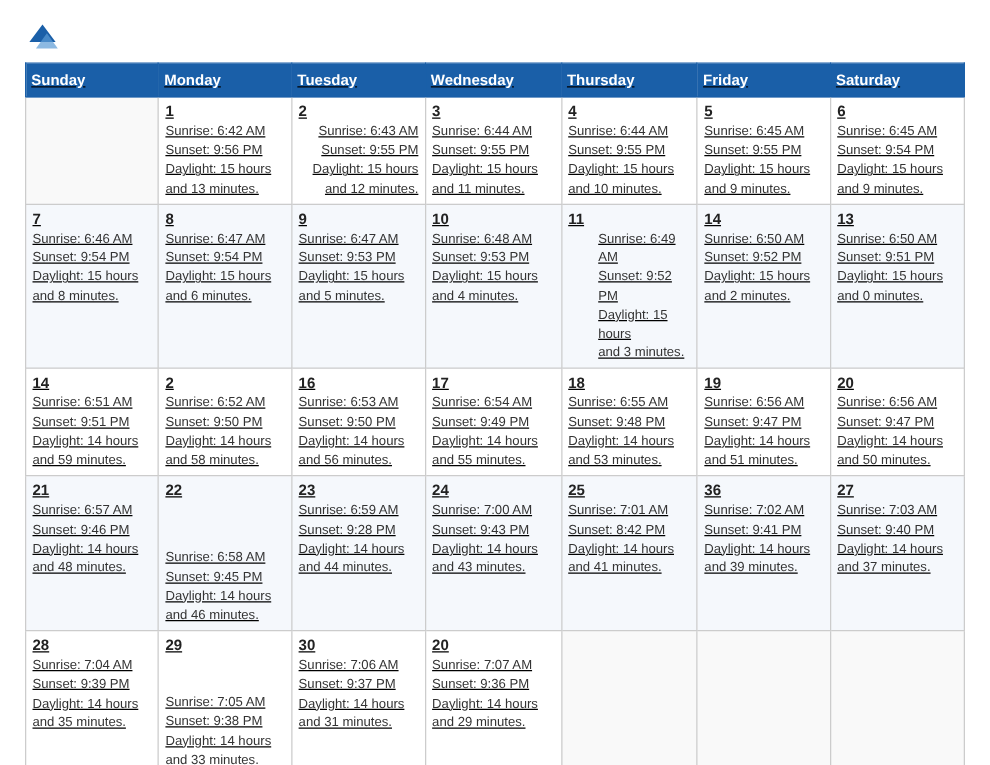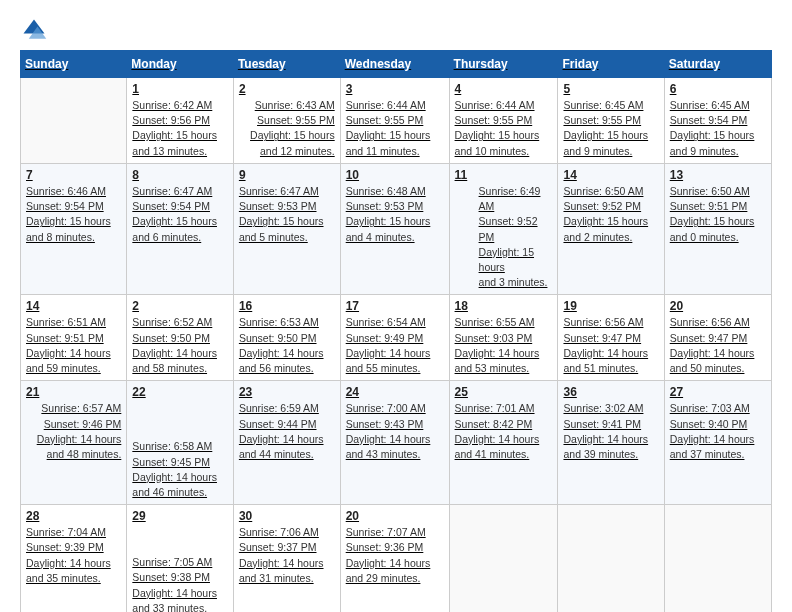--- a/index.html
+++ b/index.html
@@ -251,21 +251,21 @@
           <td>
             <span class="day-num">17</span>
             <div class="day-info" style="white-space: pre-line;">Sunrise: 6:54 AM
 Sunset: 9:49 PM
 Daylight: 14 hours
 and 55 minutes.</div>
           </td>
           <td>
             <span class="day-num">18</span>
             <div class="day-info" style="white-space: pre-line;">Sunrise: 6:55 AM
-Sunset: 9:03 PM
+Sunset: 9:48 PM
 Daylight: 14 hours
 and 53 minutes.</div>
           </td>
           <td>
             <span class="day-num">19</span>
             <div class="day-info" style="white-space: pre-line;">Sunrise: 6:56 AM
 Sunset: 9:47 PM
 Daylight: 14 hours
 and 51 minutes.</div>
           </td>
@@ -273,56 +273,56 @@
             <span class="day-num">20</span>
             <div class="day-info" style="white-space: pre-line;">Sunrise: 6:56 AM
 Sunset: 9:47 PM
 Daylight: 14 hours
 and 50 minutes.</div>
           </td>
         </tr>
         <tr>
           <td>
             <span class="day-num">21</span>
-            <div class="day-info" style="white-space: pre-line; text-align: right;">Sunrise: 6:57 AM
+            <div class="day-info" style="white-space: pre-line;">Sunrise: 6:57 AM
 Sunset: 9:46 PM
 Daylight: 14 hours
 and 48 minutes.</div>
           </td>
           <td>
             <span class="day-num">22</span>
             <div class="day-info" style="white-space: pre-line; margin-top: 40px;">Sunrise: 6:58 AM
 Sunset: 9:45 PM
 Daylight: 14 hours
 and 46 minutes.</div>
           </td>
           <td>
             <span class="day-num">23</span>
             <div class="day-info" style="white-space: pre-line;">Sunrise: 6:59 AM
-Sunset: 9:44 PM
+Sunset: 9:28 PM
 Daylight: 14 hours
 and 44 minutes.</div>
           </td>
           <td>
             <span class="day-num">24</span>
             <div class="day-info" style="white-space: pre-line;">Sunrise: 7:00 AM
 Sunset: 9:43 PM
 Daylight: 14 hours
 and 43 minutes.</div>
           </td>
           <td>
             <span class="day-num">25</span>
             <div class="day-info" style="white-space: pre-line;">Sunrise: 7:01 AM
 Sunset: 8:42 PM
 Daylight: 14 hours
 and 41 minutes.</div>
           </td>
           <td>
             <span class="day-num">36</span>
-            <div class="day-info" style="white-space: pre-line;">Sunrise: 3:02 AM
+            <div class="day-info" style="white-space: pre-line;">Sunrise: 7:02 AM
 Sunset: 9:41 PM
 Daylight: 14 hours
 and 39 minutes.</div>
           </td>
           <td>
             <span class="day-num">27</span>
             <div class="day-info" style="white-space: pre-line;">Sunrise: 7:03 AM
 Sunset: 9:40 PM
 Daylight: 14 hours
 and 37 minutes.</div>

